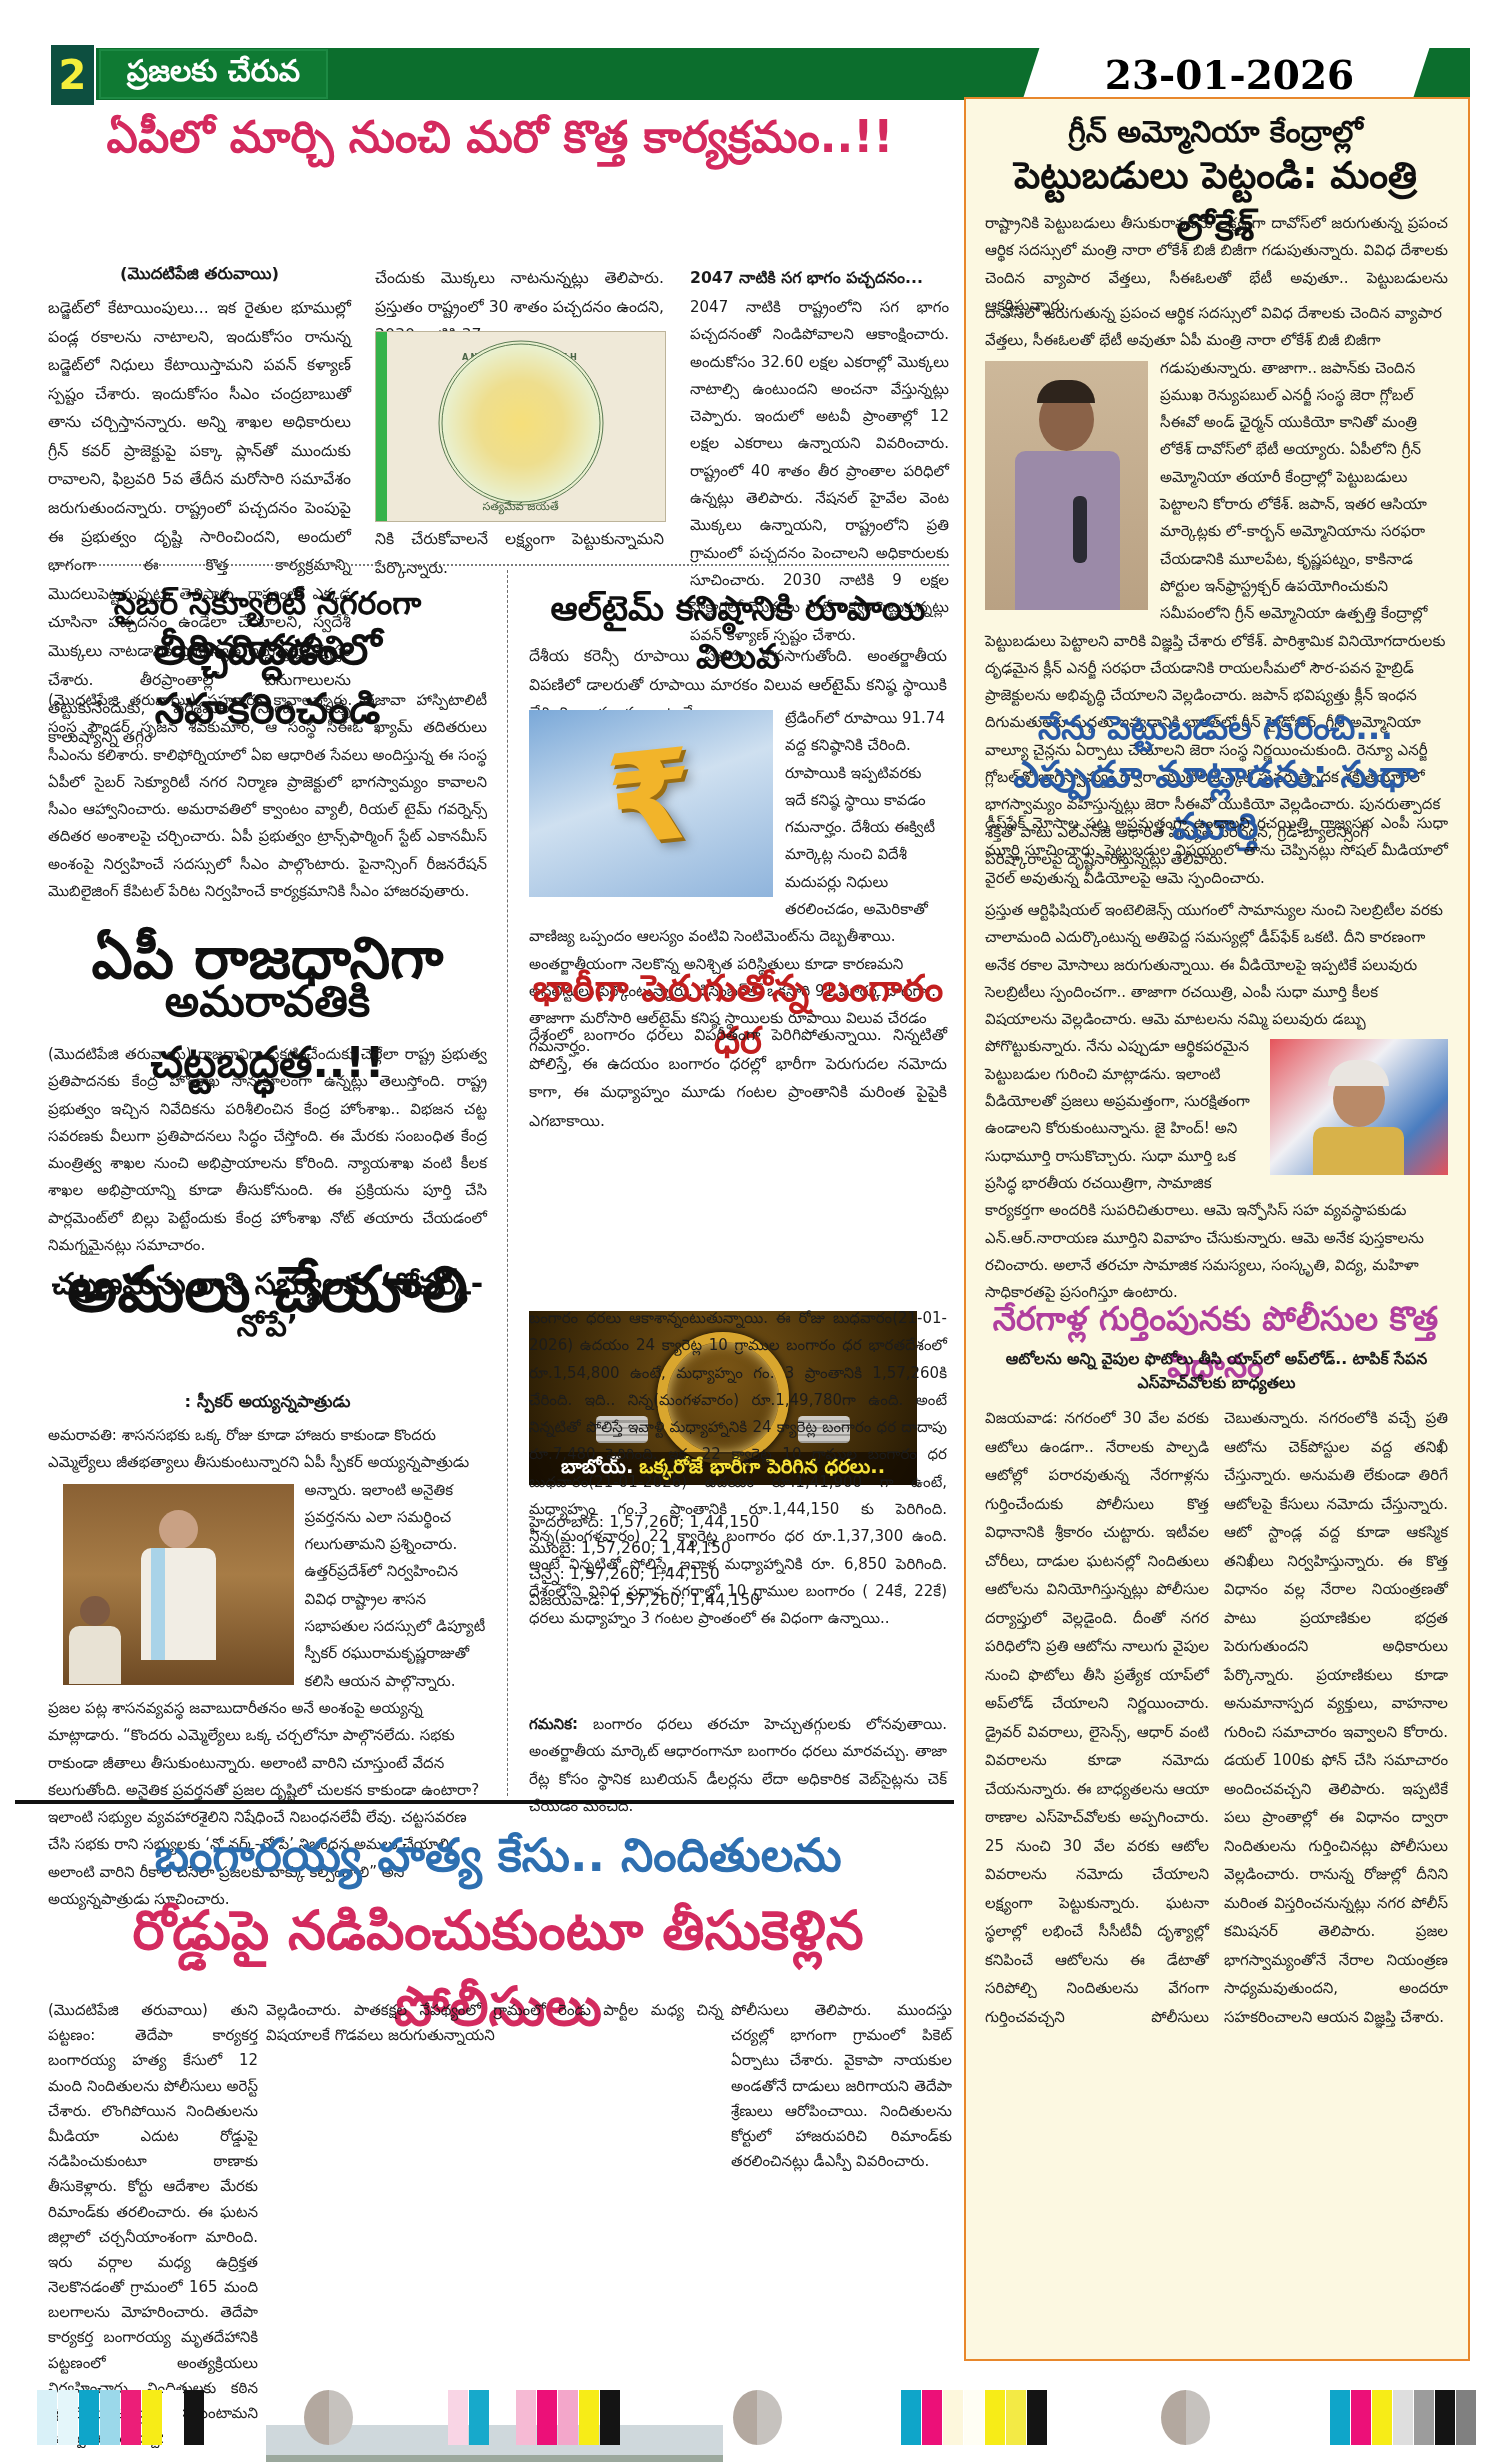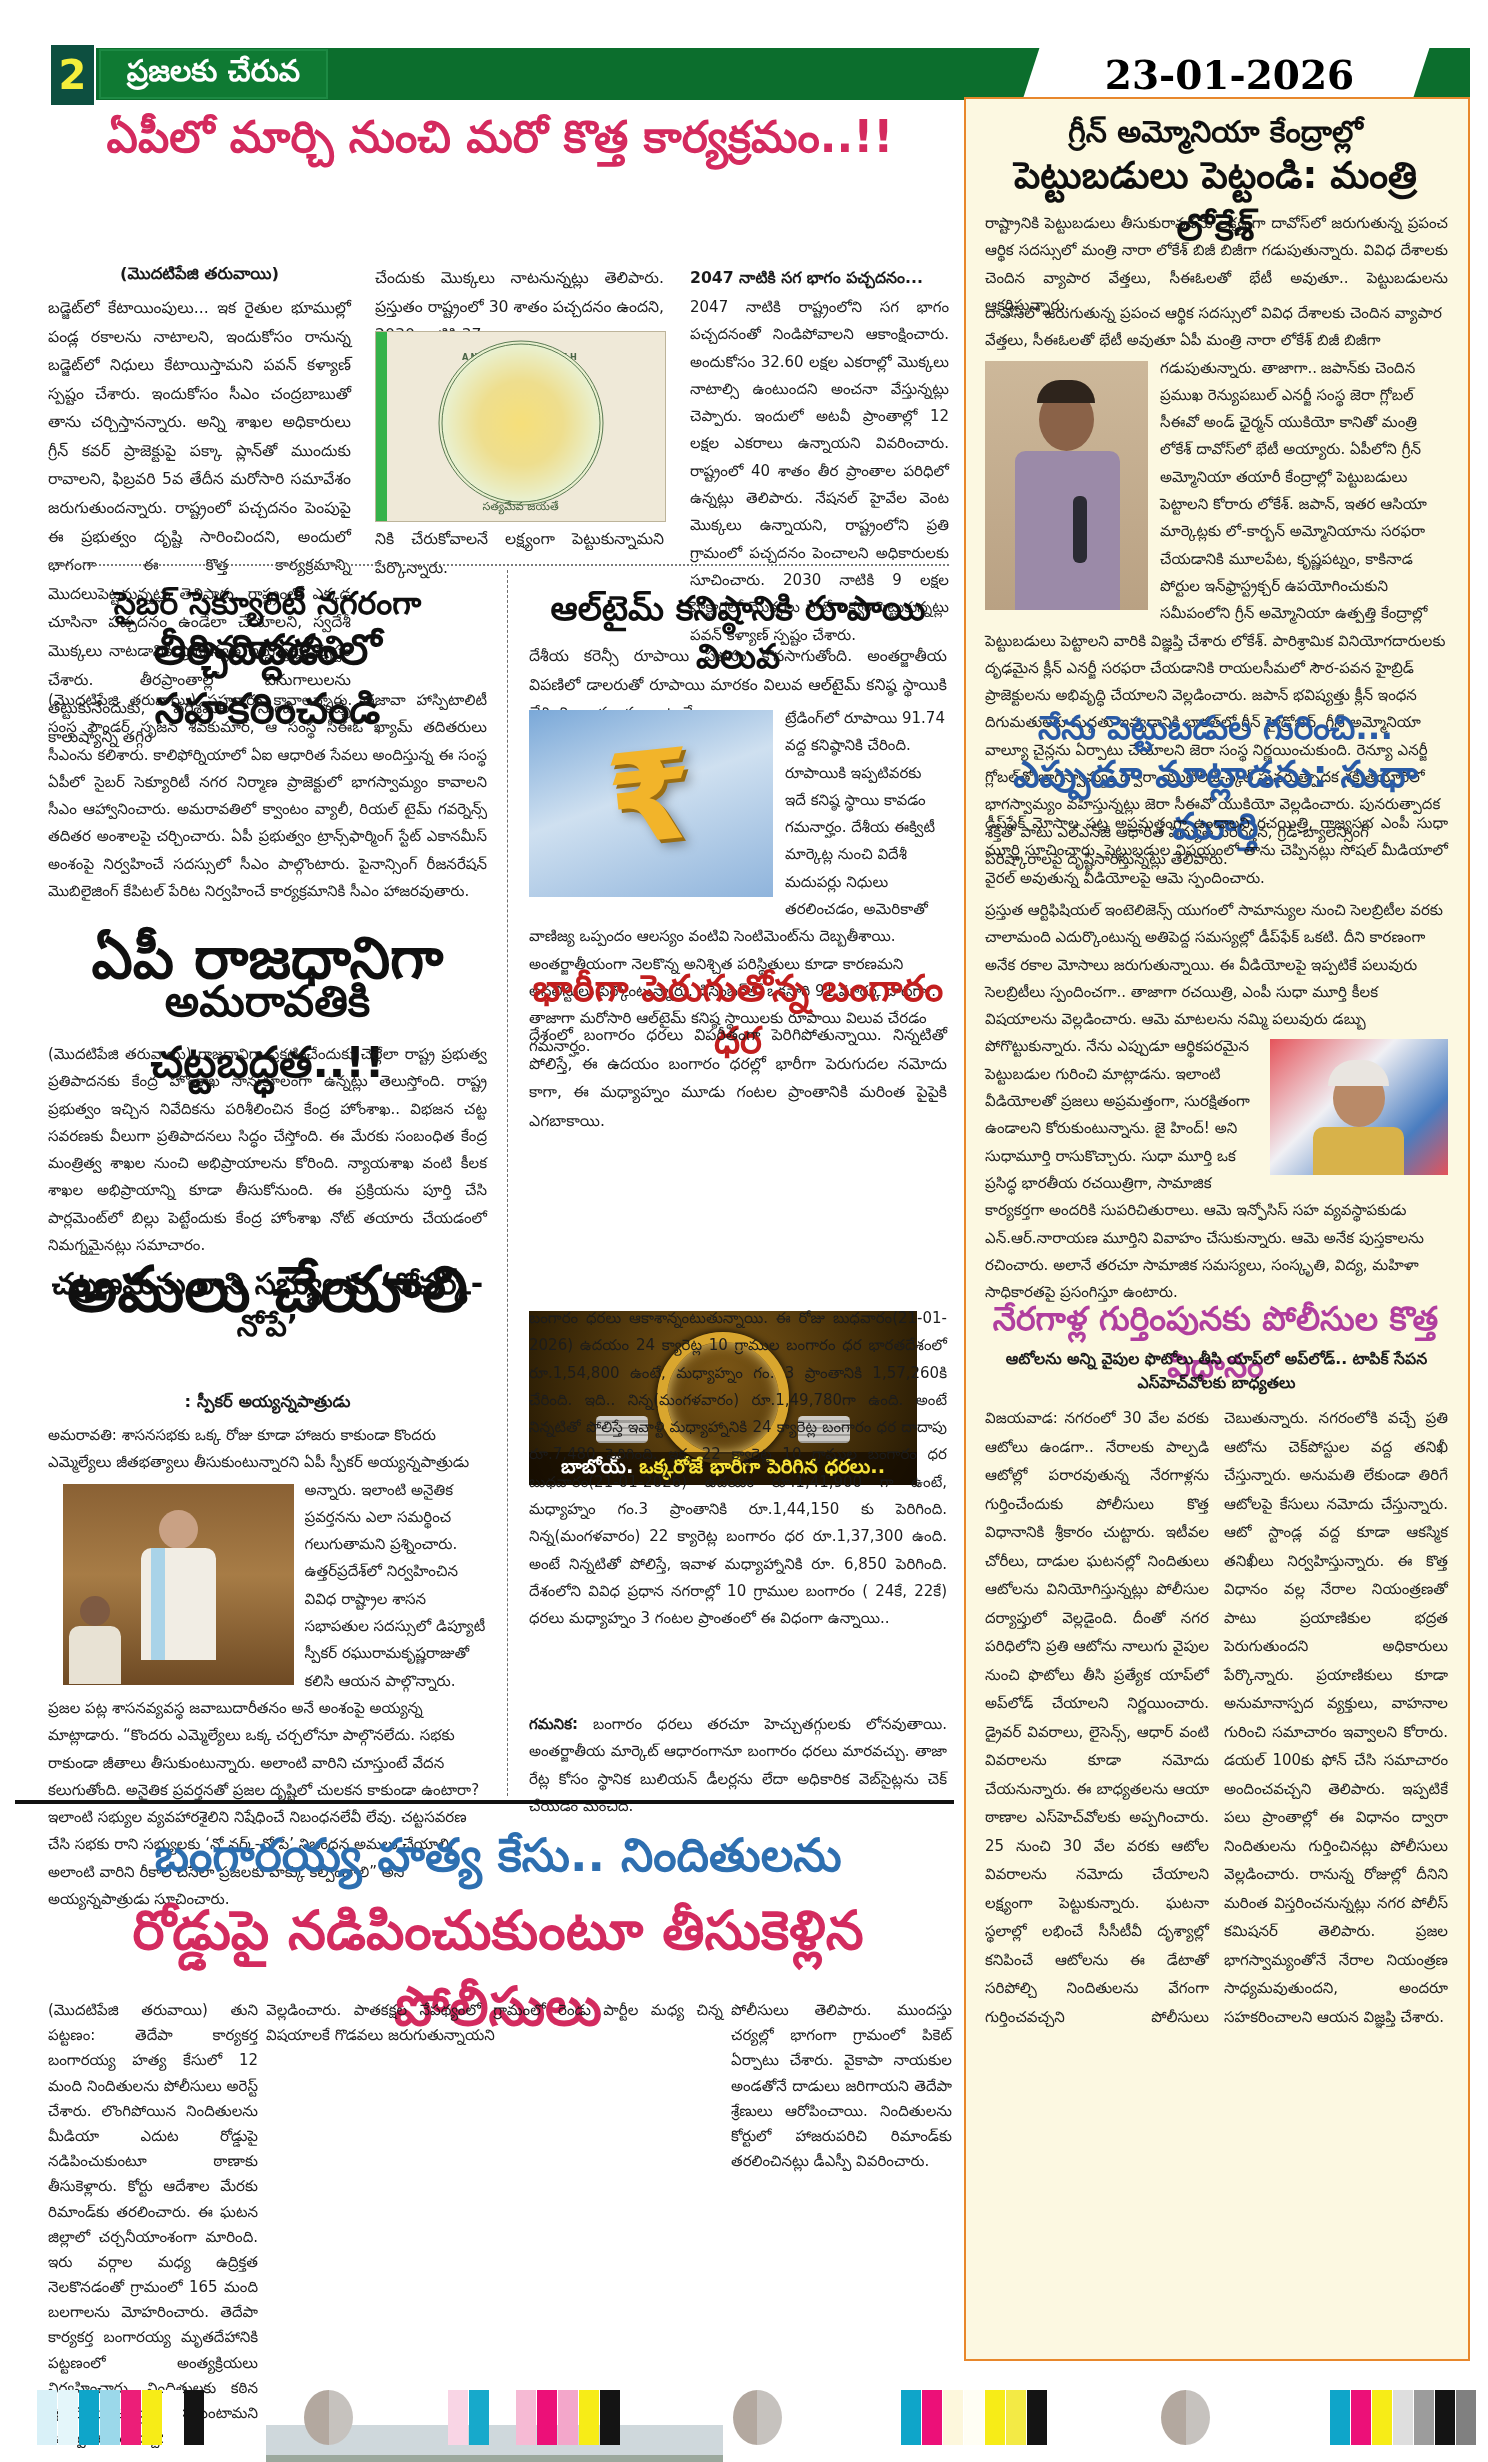--- a/index.html
+++ b/index.html
@@ -138,20 +138,26 @@
   <div class="abs photo gold-art" style="left:529px;top:1120px;width:388px;height:174px;">
     <div class="gold-necklace"></div>
     <div class="gold-coins" style="left:67px;"></div>
     <div class="gold-coins" style="right:67px;"></div>
     <div class="gold-caption">
       <span class="cap-white">బాబోయ్.</span>
       <span class="cap-yellow">ఒక్కరోజే భారీగా పెరిగిన ధరలు..</span>
     </div>
   </div>
   <div class="abs body-text" style="left:529px;top:1305px;width:418px;height:201px;font-size:15px;">బంగారం ధరలు ఆకాశాన్నంటుతున్నాయి. ఈ రోజు బుధవారం(21-01-2026) ఉదయం 24 క్యారెట్ల 10 గ్రాముల బంగారం ధర భారతదేశంలో రూ.1,54,800 ఉంటే, మధ్యాహ్నం గం. 3 ప్రాంతానికి 1,57,260కి చేరింది. ఇది.. నిన్న(మంగళవారం) రూ.1,49,780గా ఉంది. అంటే నిన్నటితో పోలిస్తే ఇవాళ్టి మధ్యాహ్నానికి 24 క్యారెట్ల బంగారం ధర దాదాపు రూ.7,480 పెరిగింది. ఇక, 22 క్యారెట్ల 10 గ్రాముల బంగారం ధర బుధవారం(21-01-2026) ఉదయం రూ.1,41,900 గా ఉంటే, మధ్యాహ్నం గం.3 ప్రాంతానికి రూ.1,44,150 కు పెరిగింది. నిన్న(మంగళవారం) 22 క్యారెట్ల బంగారం ధర రూ.1,37,300 ఉంది. అంటే నిన్నటితో పోలిస్తే, ఇవాళ మధ్యాహ్నానికి రూ. 6,850 పెరిగింది. దేశంలోని వివిధ ప్రధాన నగరాల్లో 10 గ్రాముల బంగారం ( 24కే, 22కే) ధరలు మధ్యాహ్నం 3 గంటల ప్రాంతంలో ఈ విధంగా ఉన్నాయి..</div>
+  <div class="abs" style="left:529px;top:1509px;width:418px;">
+    <div class="city-row">హైదరాబాద్: 1,57,260; 1,44,150</div>
+    <div class="city-row">ముంబై: 1,57,260; 1,44,150</div>
+    <div class="city-row">చెన్నై: 1,57,260; 1,44,150</div>
+    <div class="city-row">విజయవాడ: 1,57,260; 1,44,150</div>
+  </div>
   <div class="abs body-text" style="left:529px;top:1711px;width:418px;height:84px;font-size:15px;">
     <span class="bold">గమనిక:</span><span> బంగారం ధరలు తరచూ హెచ్చుతగ్గులకు లోనవుతాయి. అంతర్జాతీయ మార్కెట్ ఆధారంగానూ బంగారం ధరలు మారవచ్చు. తాజా రేట్ల కోసం స్థానిక బులియన్ డీలర్లను లేదా అధికారిక వెబ్‌సైట్లను చెక్ చేయడం మంచిది.</span>
   </div>
 
   <div class="abs black-rule" style="left:15px;top:1800px;width:939px;height:3.7px;"></div>
 
   <div class="abs hl-btm-blue center" style="left:48px;top:1828px;width:900px;">బంగారయ్య హత్య కేసు.. నిందితులను</div>
   <div class="abs hl-btm-crimson center" style="left:48px;top:1899px;width:900px;">రోడ్డుపై నడిపించుకుంటూ తీసుకెళ్లిన పోలీసులు</div>
   <div class="abs small-body" style="left:48px;top:1998px;width:210px;height:356px;">(మొదటిపేజి తరువాయి) తుని పట్టణం: తెదేపా కార్యకర్త బంగారయ్య హత్య కేసులో 12 మంది నిందితులను పోలీసులు అరెస్ట్ చేశారు. లొంగిపోయిన నిందితులను మీడియా ఎదుట రోడ్డుపై నడిపించుకుంటూ ఠాణాకు తీసుకెళ్లారు. కోర్టు ఆదేశాల మేరకు రిమాండ్‌కు తరలించారు. ఈ ఘటన జిల్లాలో చర్చనీయాంశంగా మారింది. ఇరు వర్గాల మధ్య ఉద్రిక్తత నెలకొనడంతో గ్రామంలో 165 మంది బలగాలను మోహరించారు. తెదేపా కార్యకర్త బంగారయ్య మృతదేహానికి పట్టణంలో అంత్యక్రియలు నిర్వహించారు. నిందితులకు కఠిన శిక్ష పడేలా చర్యలు తీసుకుంటామని డీఎస్పీ హామీ ఇచ్చారు.</div>
   <div class="abs small-body" style="left:266px;top:1998px;width:457px;height:57px;">వెల్లడించారు. పాతకక్షల నేపథ్యంలో గ్రామంలో రెండు పార్టీల మధ్య చిన్న విషయాలకే గొడవలు జరుగుతున్నాయని</div>

